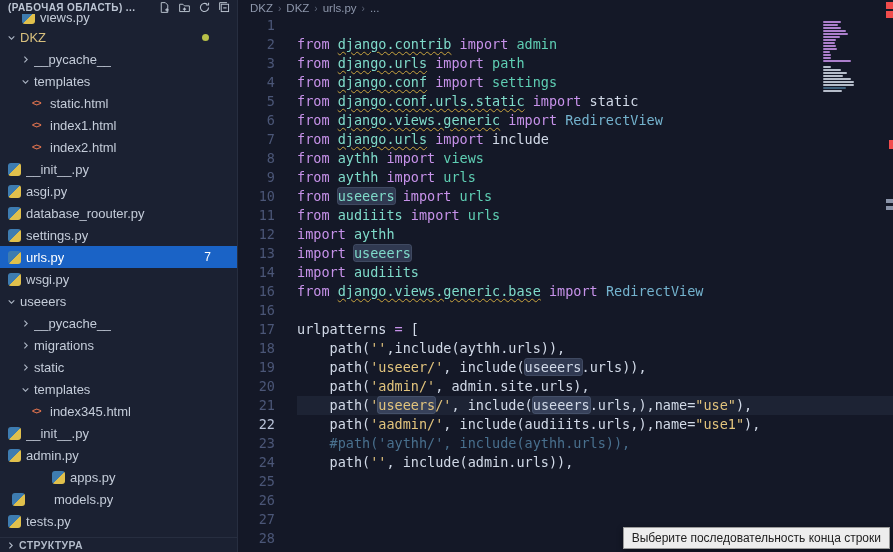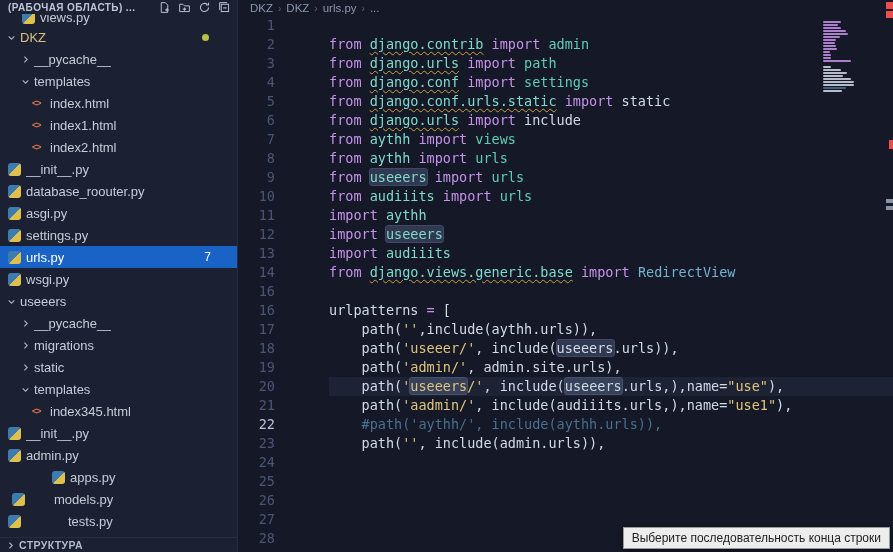--- a/index.html
+++ b/index.html
@@ -29,21 +29,21 @@
 
   
   .editor { flex:1; position:relative; background:var(--bg_editor); overflow:hidden; }
   .breadcrumb { height:16px; display:flex; align-items:center; padding-left:12px; gap:5px; font-size:11.5px; color:var(--crumb); }
   .breadcrumb .sep { color:#5d6579; font-size:10px; }
   .code-wrap { position:absolute; top:16px; left:0; right:0; bottom:0; display:flex; font-family:"DejaVu Sans Mono", monospace; font-size:13.5px; }
   .gutter { width:46px; flex:0 0 46px; text-align:right; padding-right:9px; color:var(--gutter); }
   .gln { height:19px; line-height:19px; }
   .gln.act { color:var(--gutter_active); }
   .codecol { flex:1; padding-left:13px; overflow:hidden; }
-  .cln { height:19px; line-height:19px; white-space:pre; color:var(--pln);margin-left:32px; }
+  .cln { height:19px; line-height:19px; white-space:pre; color:var(--pln); }
   .cln.act { background:rgba(160,180,220,0.07); }
   .tk.kw  { color:var(--kw); }
   .tk.mod { color:var(--mod); }
   .tk.modw{ color:var(--mod); text-decoration:underline; text-decoration-style:wavy; text-decoration-color:var(--wavy); text-decoration-thickness:1px; text-underline-offset:2px; }
   .tk.imp { color:var(--imp); }
   .tk.typ { color:var(--typ); }
   .tk.pln { color:var(--pln); }
   .tk.str { color:var(--str); }
   .tk.cmt { color:var(--cmt); }
   .tk.op  { color:var(--op); }
@@ -117,41 +117,41 @@
         <div class="trow" style="padding-left: 20px;">
           <span class="chev">
             <svg width="9" height="9" viewBox="0 0 16 16" fill="none" stroke="#aab3c2" stroke-width="2" style="transform:rotate(90deg)">
               <path d="M6 3l5 5-5 5"></path>
             </svg>
           </span>
           <span class="lbl">templates</span>
         </div>
         <div class="trow" style="padding-left: 32px;">
           <span class="htic">&lt;&gt;</span>
-          <span class="lbl">index.html</span>
+          <span class="lbl">static.html</span>
         </div>
         <div class="trow" style="padding-left: 32px;">
           <span class="htic">&lt;&gt;</span>
           <span class="lbl">index1.html</span>
         </div>
         <div class="trow" style="padding-left: 32px;">
           <span class="htic">&lt;&gt;</span>
           <span class="lbl">index2.html</span>
         </div>
         <div class="trow" style="padding-left: 8px;">
           <span class="pyic"></span>
           <span class="lbl">__init__.py</span>
         </div>
         <div class="trow" style="padding-left: 8px;">
           <span class="pyic"></span>
+          <span class="lbl">asgi.py</span>
+        </div>
+        <div class="trow" style="padding-left: 8px;">
+          <span class="pyic"></span>
           <span class="lbl">database_roouter.py</span>
-        </div>
-        <div class="trow" style="padding-left: 8px;">
-          <span class="pyic"></span>
-          <span class="lbl">asgi.py</span>
         </div>
         <div class="trow" style="padding-left: 8px;">
           <span class="pyic"></span>
           <span class="lbl">settings.py</span>
         </div>
         <div class="trow sel" style="padding-left: 8px;">
           <span class="pyic"></span>
           <span class="lbl">urls.py</span>
           <span class="badge">7</span>
         </div>
@@ -212,21 +212,21 @@
           <span class="lbl">admin.py</span>
         </div>
         <div class="trow" style="padding-left: 8px; margin-left: 44px;">
           <span class="pyic"></span>
           <span class="lbl">apps.py</span>
         </div>
         <div class="trow" style="padding-left: 12px; gap: 24px;">
           <span class="pyic"></span>
           <span class="lbl">models.py</span>
         </div>
-        <div class="trow" style="padding-left: 8px; gap: 42px;">
+        <div class="trow" style="padding-left: 8px;">
           <span class="pyic"></span>
           <span class="lbl">tests.py</span>
         </div>
       </div>
     <div class="outline-header">
       <svg width="9" height="9" viewBox="0 0 16 16" fill="none" stroke="#b2bbc9" stroke-width="2">
           <path d="M6 3l5 5-5 5"></path>
         </svg>
       <span class="ttl">СТРУКТУРА</span>
     </div>
@@ -272,20 +272,21 @@
           <div class="gln">26</div>
           <div class="gln">27</div>
           <div class="gln">28</div>
         </div>
       <div class="codecol" id="code">
           <div class="cln"> </div>
           <div class="cln"><span class="tk kw">from </span><span class="tk modw">django.contrib</span><span class="tk kw"> import </span><span class="tk imp">admin</span></div>
           <div class="cln"><span class="tk kw">from </span><span class="tk modw">django.urls</span><span class="tk kw"> import </span><span class="tk imp">path</span></div>
           <div class="cln"><span class="tk kw">from </span><span class="tk modw">django.conf</span><span class="tk kw"> import </span><span class="tk imp">settings</span></div>
           <div class="cln"><span class="tk kw">from </span><span class="tk modw">django.conf.urls.static</span><span class="tk kw"> import </span><span class="tk pln">static</span></div>
+          <div class="cln"><span class="tk kw">from </span><span class="tk modw">django.views.generic</span><span class="tk kw"> import </span><span class="tk typ">RedirectView</span></div>
           <div class="cln"><span class="tk kw">from </span><span class="tk modw">django.urls</span><span class="tk kw"> import </span><span class="tk pln">include</span></div>
           <div class="cln"><span class="tk kw">from </span><span class="tk mod">aythh</span><span class="tk kw"> import </span><span class="tk imp">views</span></div>
           <div class="cln"><span class="tk kw">from </span><span class="tk mod">aythh</span><span class="tk kw"> import </span><span class="tk imp">urls</span></div>
           <div class="cln"><span class="tk kw">from </span><span class="tk mod hl">useeers</span><span class="tk kw"> import </span><span class="tk imp">urls</span></div>
           <div class="cln"><span class="tk kw">from </span><span class="tk mod">audiiits</span><span class="tk kw"> import </span><span class="tk imp">urls</span></div>
           <div class="cln"><span class="tk kw">import </span><span class="tk mod">aythh</span></div>
           <div class="cln"><span class="tk kw">import </span><span class="tk mod hl">useeers</span></div>
           <div class="cln"><span class="tk kw">import </span><span class="tk mod">audiiits</span></div>
           <div class="cln"><span class="tk kw">from </span><span class="tk modw">django.views.generic.base</span><span class="tk kw"> import </span><span class="tk typ">RedirectView</span></div>
           <div class="cln"> </div>

